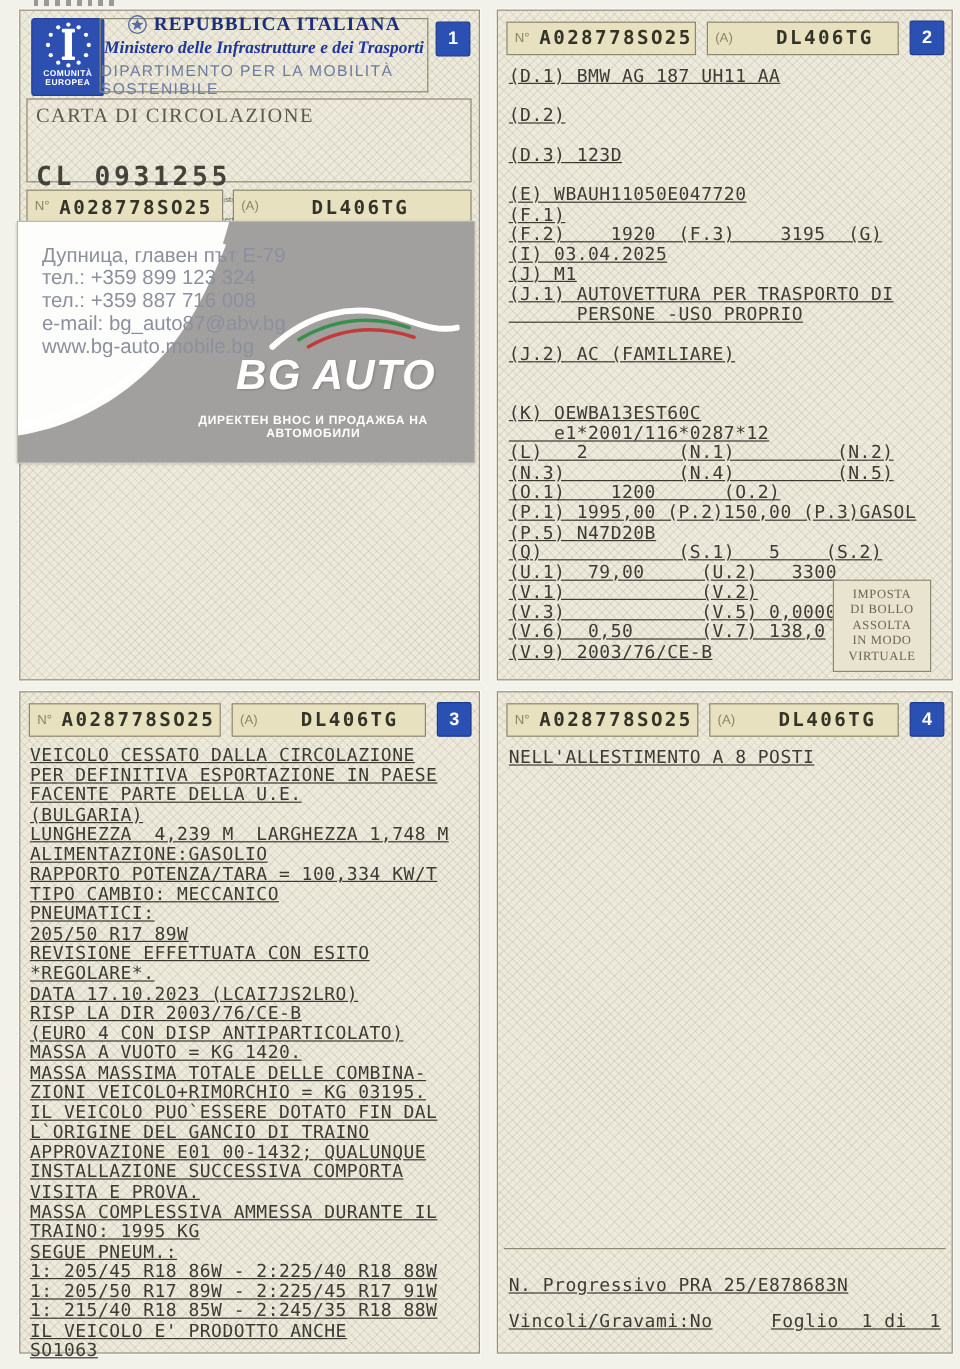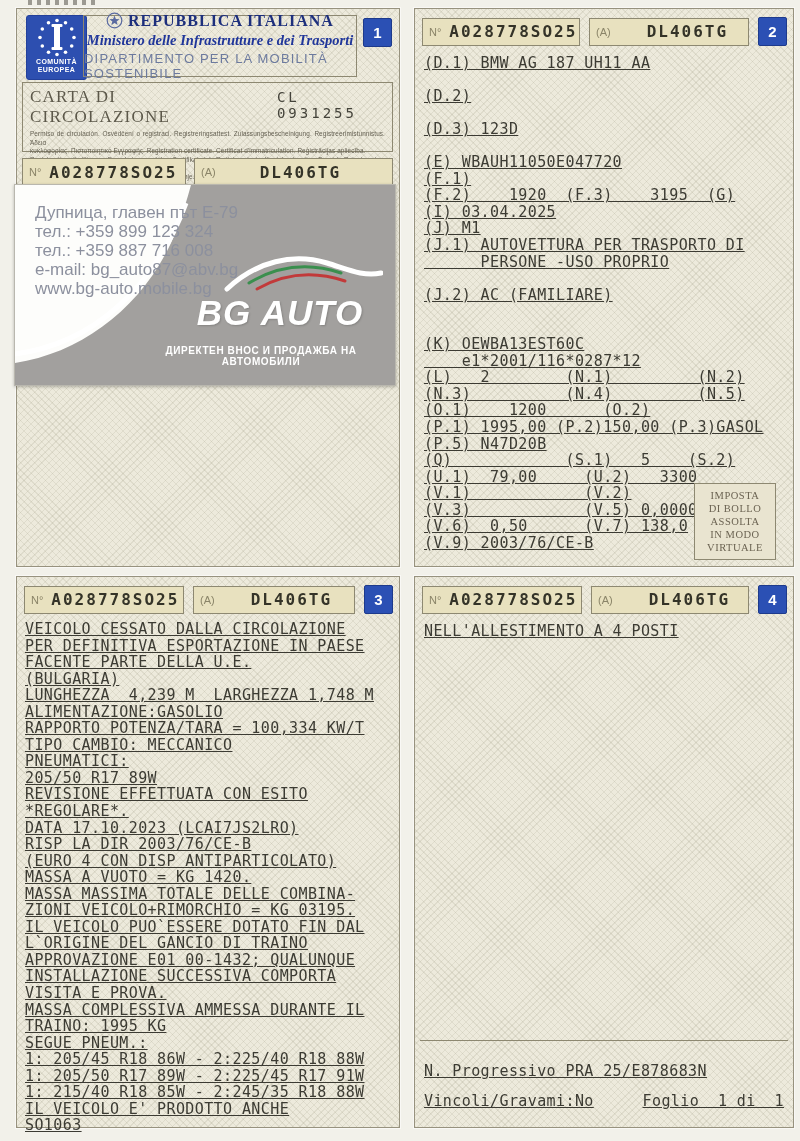--- a/index.html
+++ b/index.html
@@ -74,26 +74,26 @@
     font-size:14.5px;color:#20369a;
   }
   .department{
     font-size:13px;color:#6c7a9e;letter-spacing:1.2px;
   }
   .badge-p1{position:absolute;right:7px;top:9px;}
   .carta-box{
     position:absolute;left:5px;top:73px;width:371px;height:70px;
     border:1px solid #8d8871;box-sizing:border-box;padding:4px 7px 0 7px;
   }
-  .carta-row{display:flex;align-items:baseline;gap:28px;}
+  .carta-row{display:flex;align-items:baseline;gap:28px;flex-direction:column;}
   .carta-title{
     font-family:"Liberation Serif",serif;font-size:17px;color:#5c584a;letter-spacing:1.2px;
   }
   .carta-serial{
-    font-family:"DejaVu Sans Mono",monospace;font-size:14px;color:#44433a;letter-spacing:3px;
+    font-family:"DejaVu Sans Mono",monospace;font-size:22px;color:#44433a;letter-spacing:3px;font-weight:bold;
   }
   .multilang{
     margin-top:3px;font-size:6.4px;line-height:8.6px;color:#635f51;
     white-space:pre-line;text-align:justify;letter-spacing:.1px;
   }
   .numrow{position:absolute;left:5px;top:149px;width:371px;display:flex;gap:8px;}
   .numrow .f-num{width:164px;}
   .photo{
     position:absolute;left:-3px;top:175px;width:380px;height:200px;
     background:#fdfdfb;border:1px solid #b9b7ae;box-shadow:0 1px 3px rgba(0,0,0,.25);
@@ -331,21 +331,21 @@
       <div class="field f-num" style="width:160px;">
         <span class="flabel">N°</span>
         <span class="fvalue">A028778SO25</span>
       </div>
       <div class="field f-plate">
         <span class="flabel">(A)</span>
         <span class="fvalue" style="margin-left:28px;">DL406TG</span>
       </div>
       <div class="badge">4</div>
     </div>
-    <pre class="mono content-line">NELL'ALLESTIMENTO A 4 POSTI</pre>
+    <pre class="mono content-line">NELL'ALLESTIMENTO A 8 POSTI</pre>
     <div class="p4-footer">
       <div class="mono prog-line">N. Progressivo PRA 25/E878683N</div>
       <div class="foot-row">
         <span class="mono">Vincoli/Gravami:No</span>
         <span class="mono">Foglio  1 di  1</span>
       </div>
     </div>
   </div>
 </div>
 

